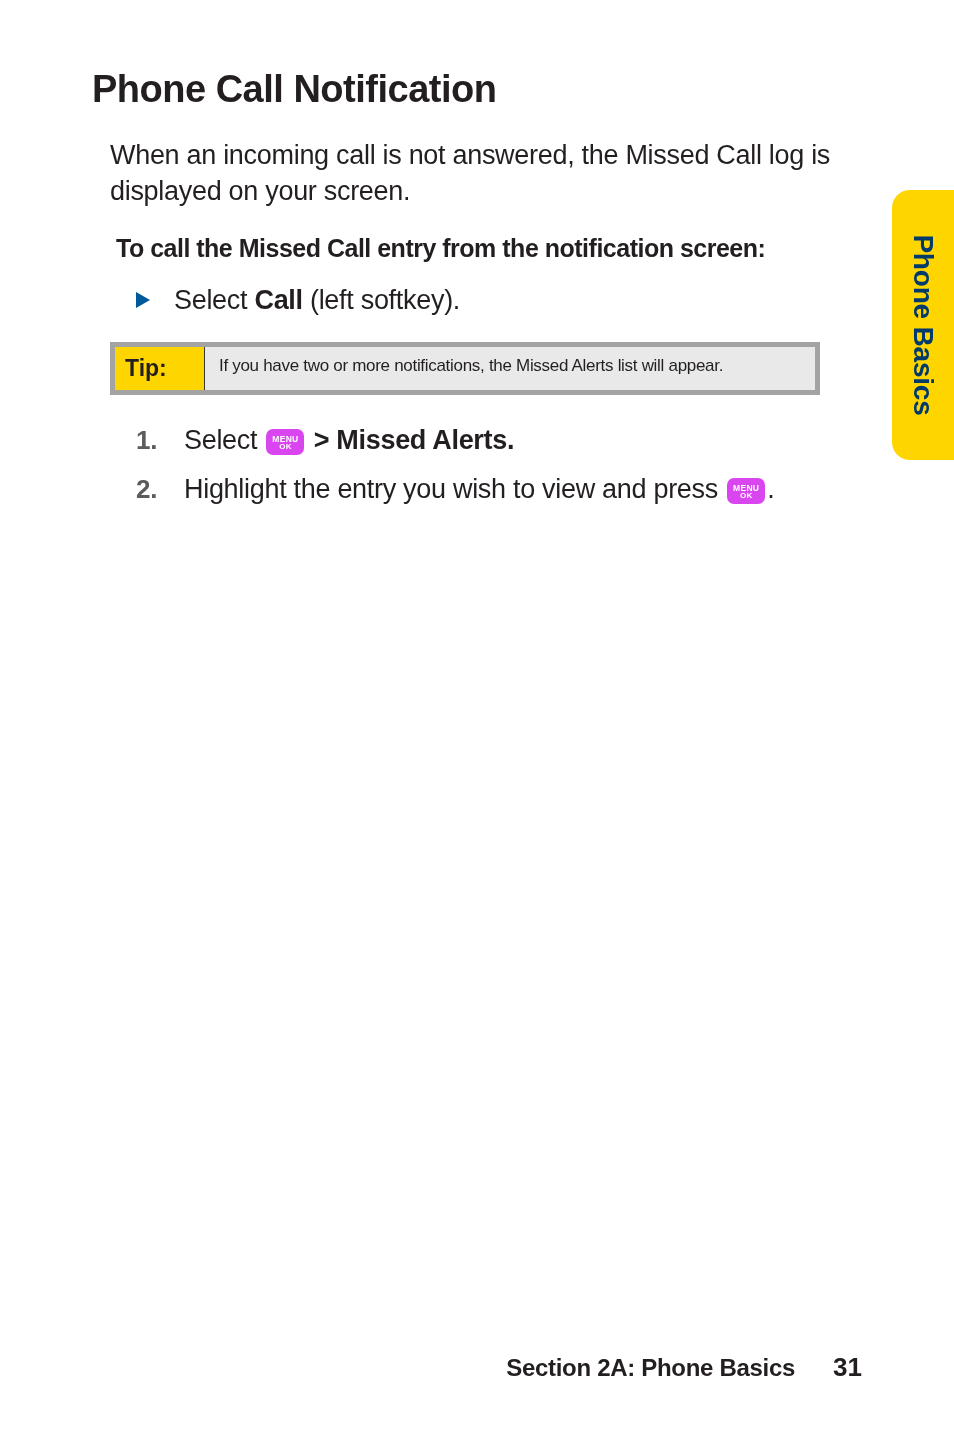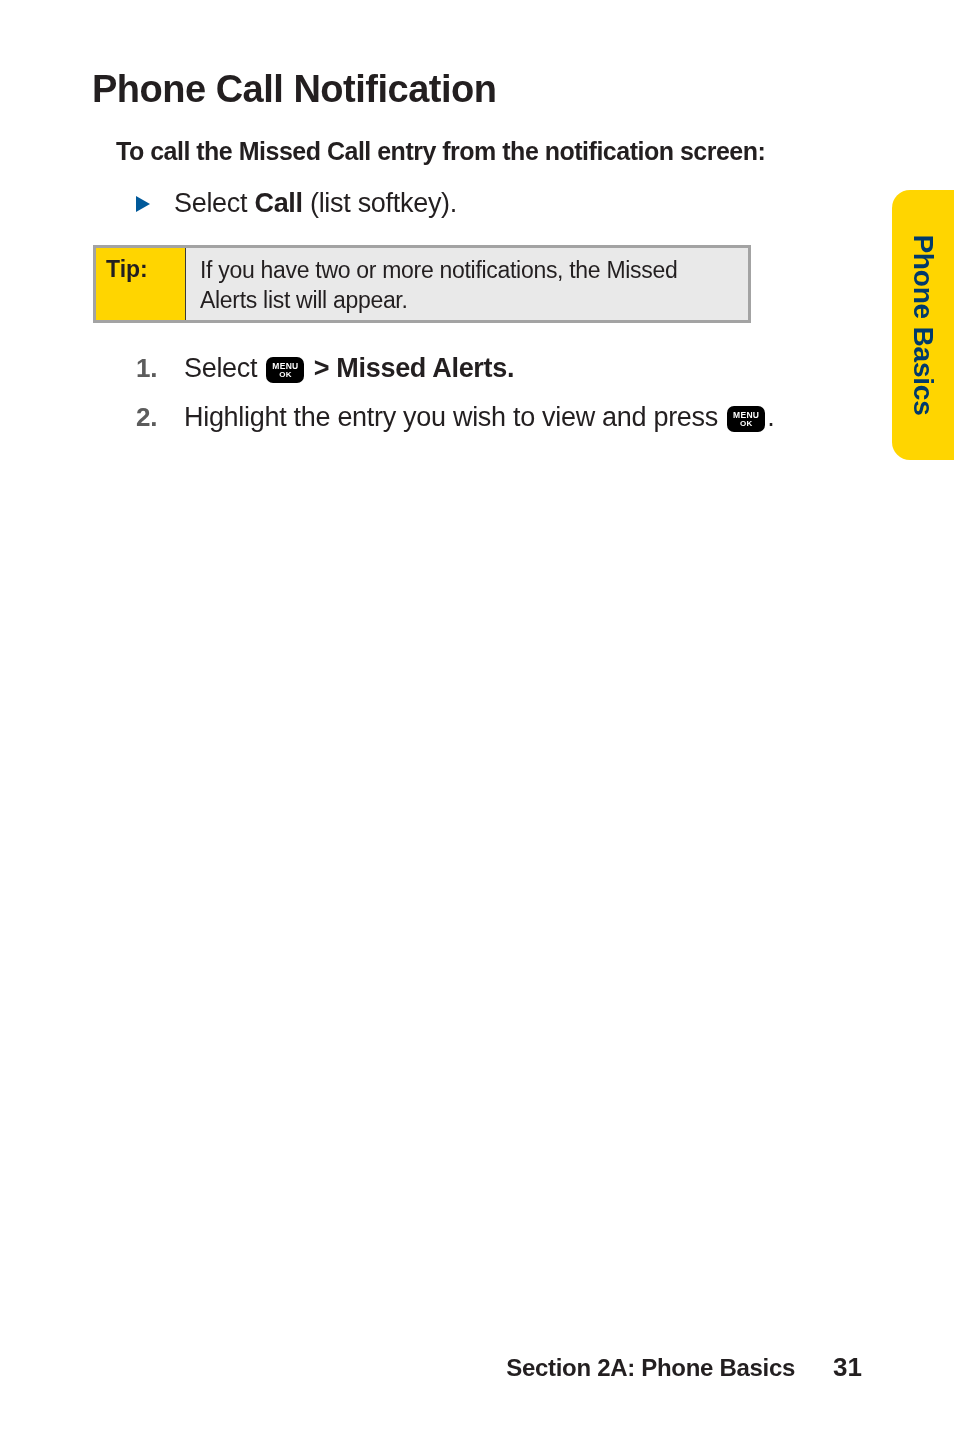--- a/index.html
+++ b/index.html
@@ -73,38 +73,38 @@
   .arrow-bullet {
     display: inline-block;
     width: 0; height: 0;
     border-top: 8px solid transparent;
     border-bottom: 8px solid transparent;
     border-left: 14px solid #00599a;
     flex-shrink: 0;
   }
   .tip-box {
     display: flex;
-    border: 3px solid #a3a3a3;
-    margin: 8px 0 30px 1px;
-    width: 658px;
+    border: 5px solid #a3a3a3;
+    margin: 8px 0 30px 18px;
+    width: 710px;
   }
   .tip-label {
     background: #ffd500;
     width: 90px;
     flex-shrink: 0;
     padding: 8px 10px 8px 10px;
     font-size: 23px;
     font-weight: 700;
     color: #231f20;
     border-right: 1px solid #3a3a3a;
   }
   .tip-body {
     background: #e9e9e9;
     padding: 8px 14px 4px 14px;
-    font-size: 23px;
+    font-size: 17px;
     line-height: 1.3;
     letter-spacing: -0.3px;
     color: #231f20;
     flex: 1;
   }
   ol.numbered {
     list-style: none;
     counter-reset: step;
     margin: 0 0 0 44px;
     padding: 0;
@@ -121,21 +121,21 @@
     font-weight: 700;
     color: #5c5c5c;
     font-size: 26px;
     min-width: 28px;
   }
   .menu-key {
     display: inline-flex;
     flex-direction: column;
     align-items: center;
     justify-content: center;
-    background: #000000;
+    background: #d946ef;
     color: #fff;
     border-radius: 7px;
     width: 38px;
     height: 26px;
     font-size: 8px;
     font-weight: 700;
     line-height: 1;
     vertical-align: middle;
     margin: 0 2px;
     padding-top: 2px;
@@ -166,28 +166,29 @@
 </head>
 <body>
 
 <div class="page">
   <div class="side-tab">
     <div class="side-tab-text">Phone Basics</div>
   </div>
 
   <h2 class="section-title">Phone Call Notification</h2>
 
+  <p class="body-para">When an incoming call is not answered, the Missed Call log is displayed on your screen.</p>
 
   <p class="instruction-head">To call the Missed Call entry from the notification screen:</p>
 
   <ul class="bullet-list">
     <li>
       <span class="arrow-bullet"></span>
       <span>
-        <span>Select </span><span class="bold">Call</span><span> (list softkey).</span>
+        <span>Select </span><span class="bold">Call</span><span> (left softkey).</span>
       </span>
     </li>
   </ul>
 
   <div class="tip-box">
     <div class="tip-label">Tip:</div>
     <div class="tip-body">If you have two or more notifications, the Missed Alerts list will appear.</div>
   </div>
 
 

